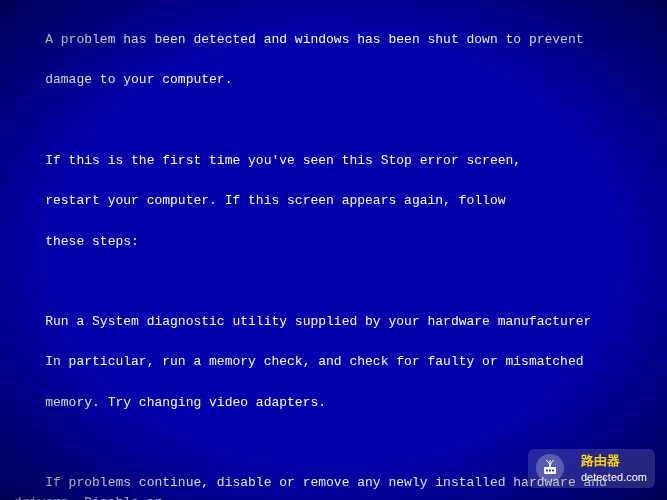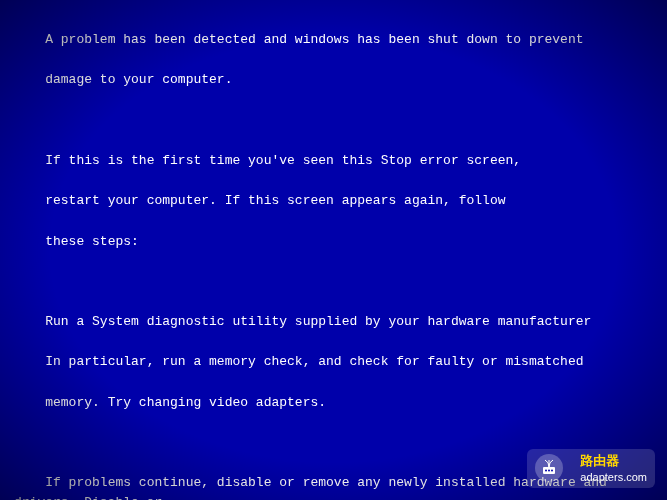--- a/index.html
+++ b/index.html
@@ -125,17 +125,17 @@
         <circle cx="6" cy="11.5" r="1" fill="#0000AA"></circle>
         <circle cx="9" cy="11.5" r="1" fill="#0000AA"></circle>
         <circle cx="12" cy="11.5" r="1" fill="#0000AA"></circle>
         <path d="M9 8 Q9 3 5 1" stroke="white" stroke-width="1" fill="none"></path>
         <path d="M9 8 Q9 3 9 1" stroke="white" stroke-width="1" fill="none"></path>
         <path d="M9 8 Q9 3 13 1" stroke="white" stroke-width="1" fill="none"></path>
       </svg>
     </div>
     <div class="watermark-text">
       <div class="site-name">路由器</div>
-      <div>adapters.com</div>
+      <div>detected.com</div>
     </div>
   </div>
 
 </div>
 
 </body></html>

